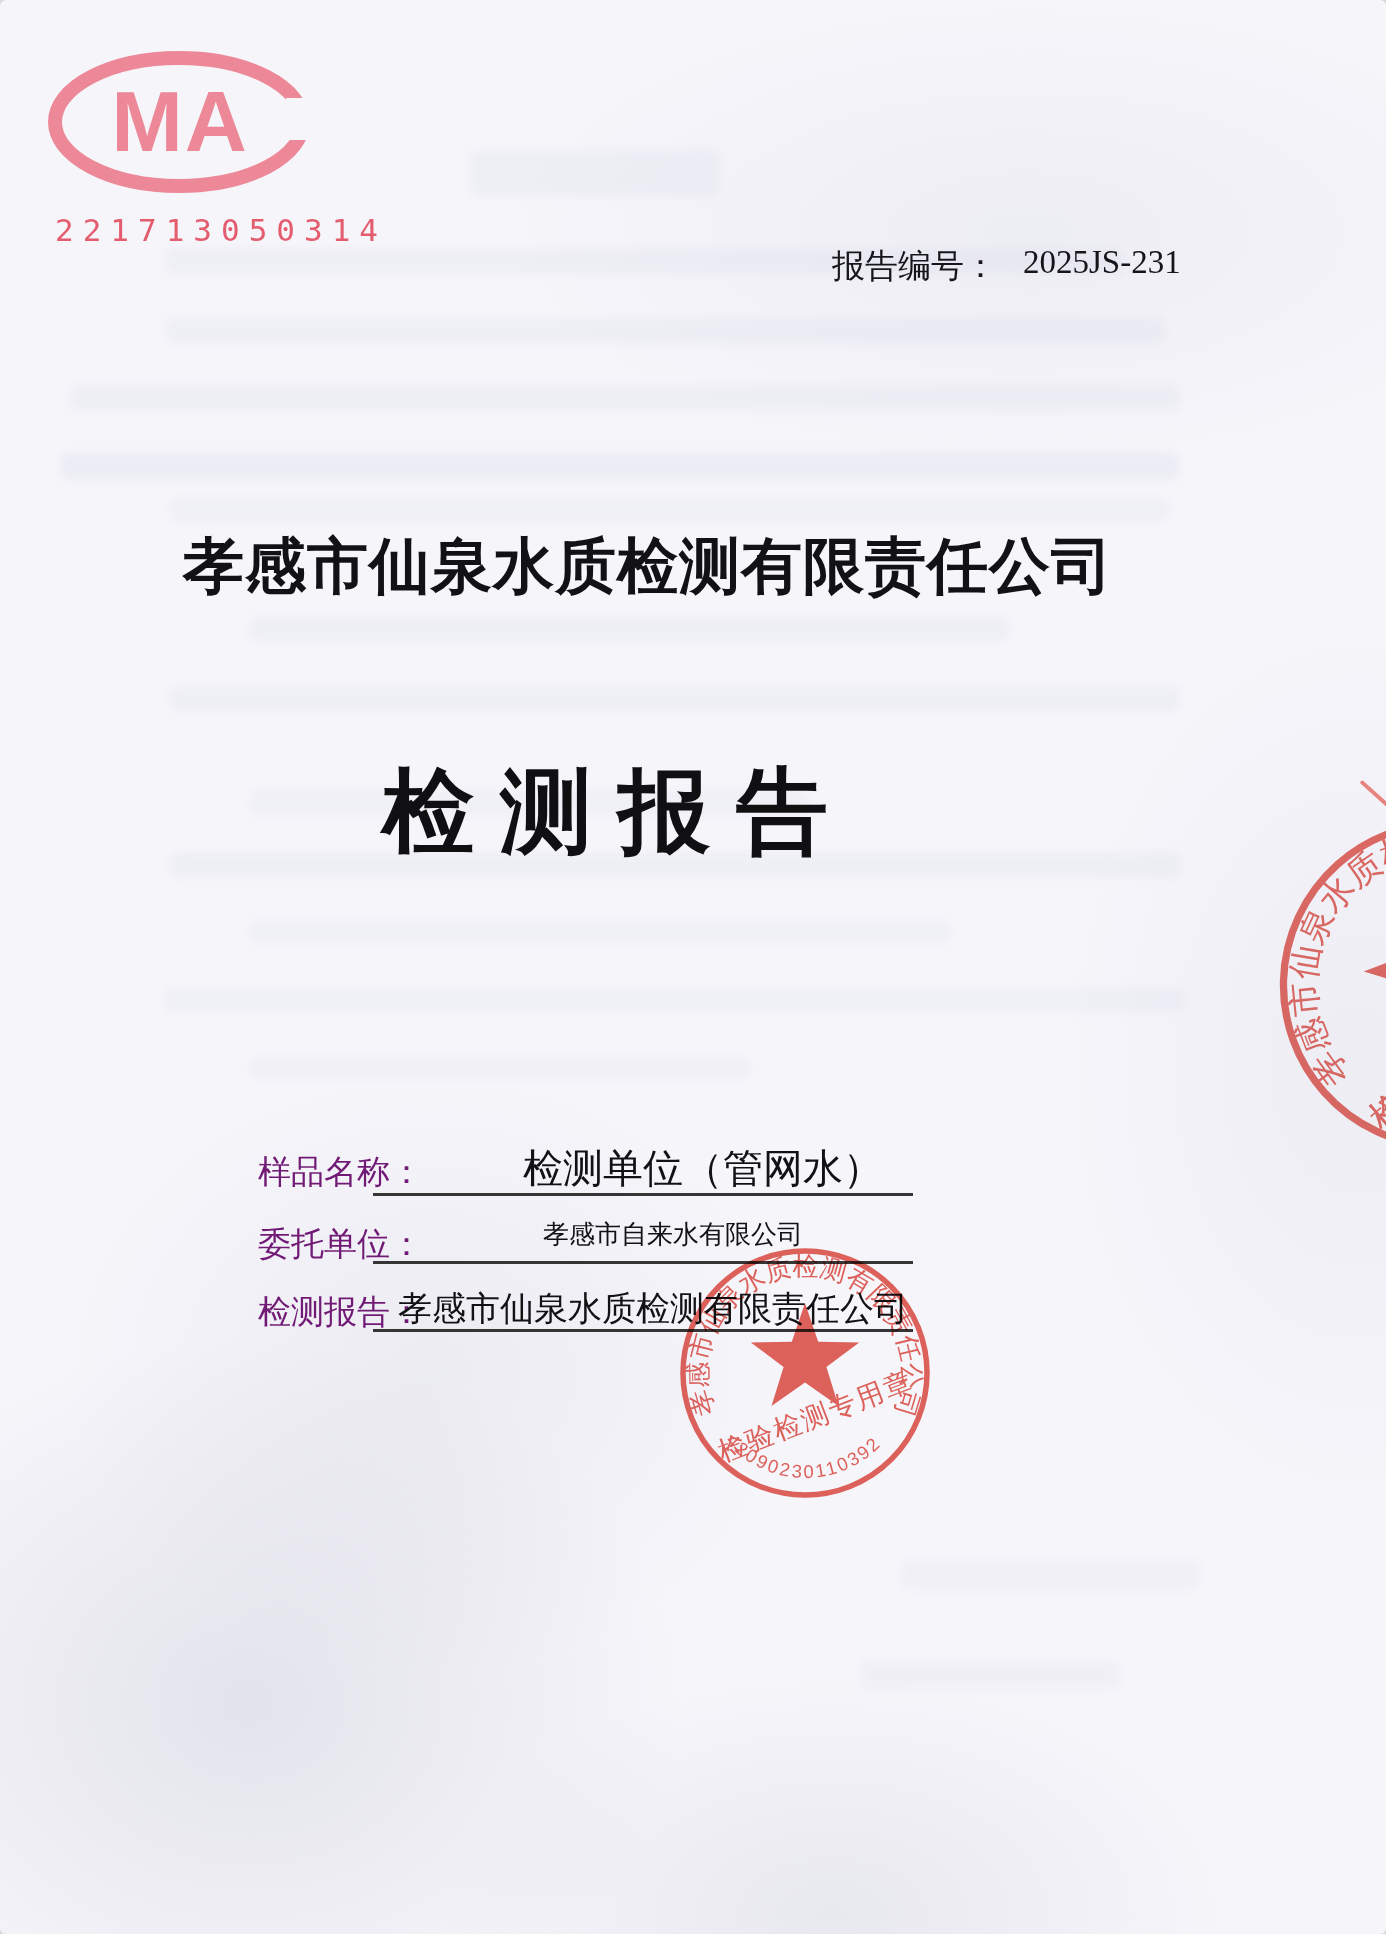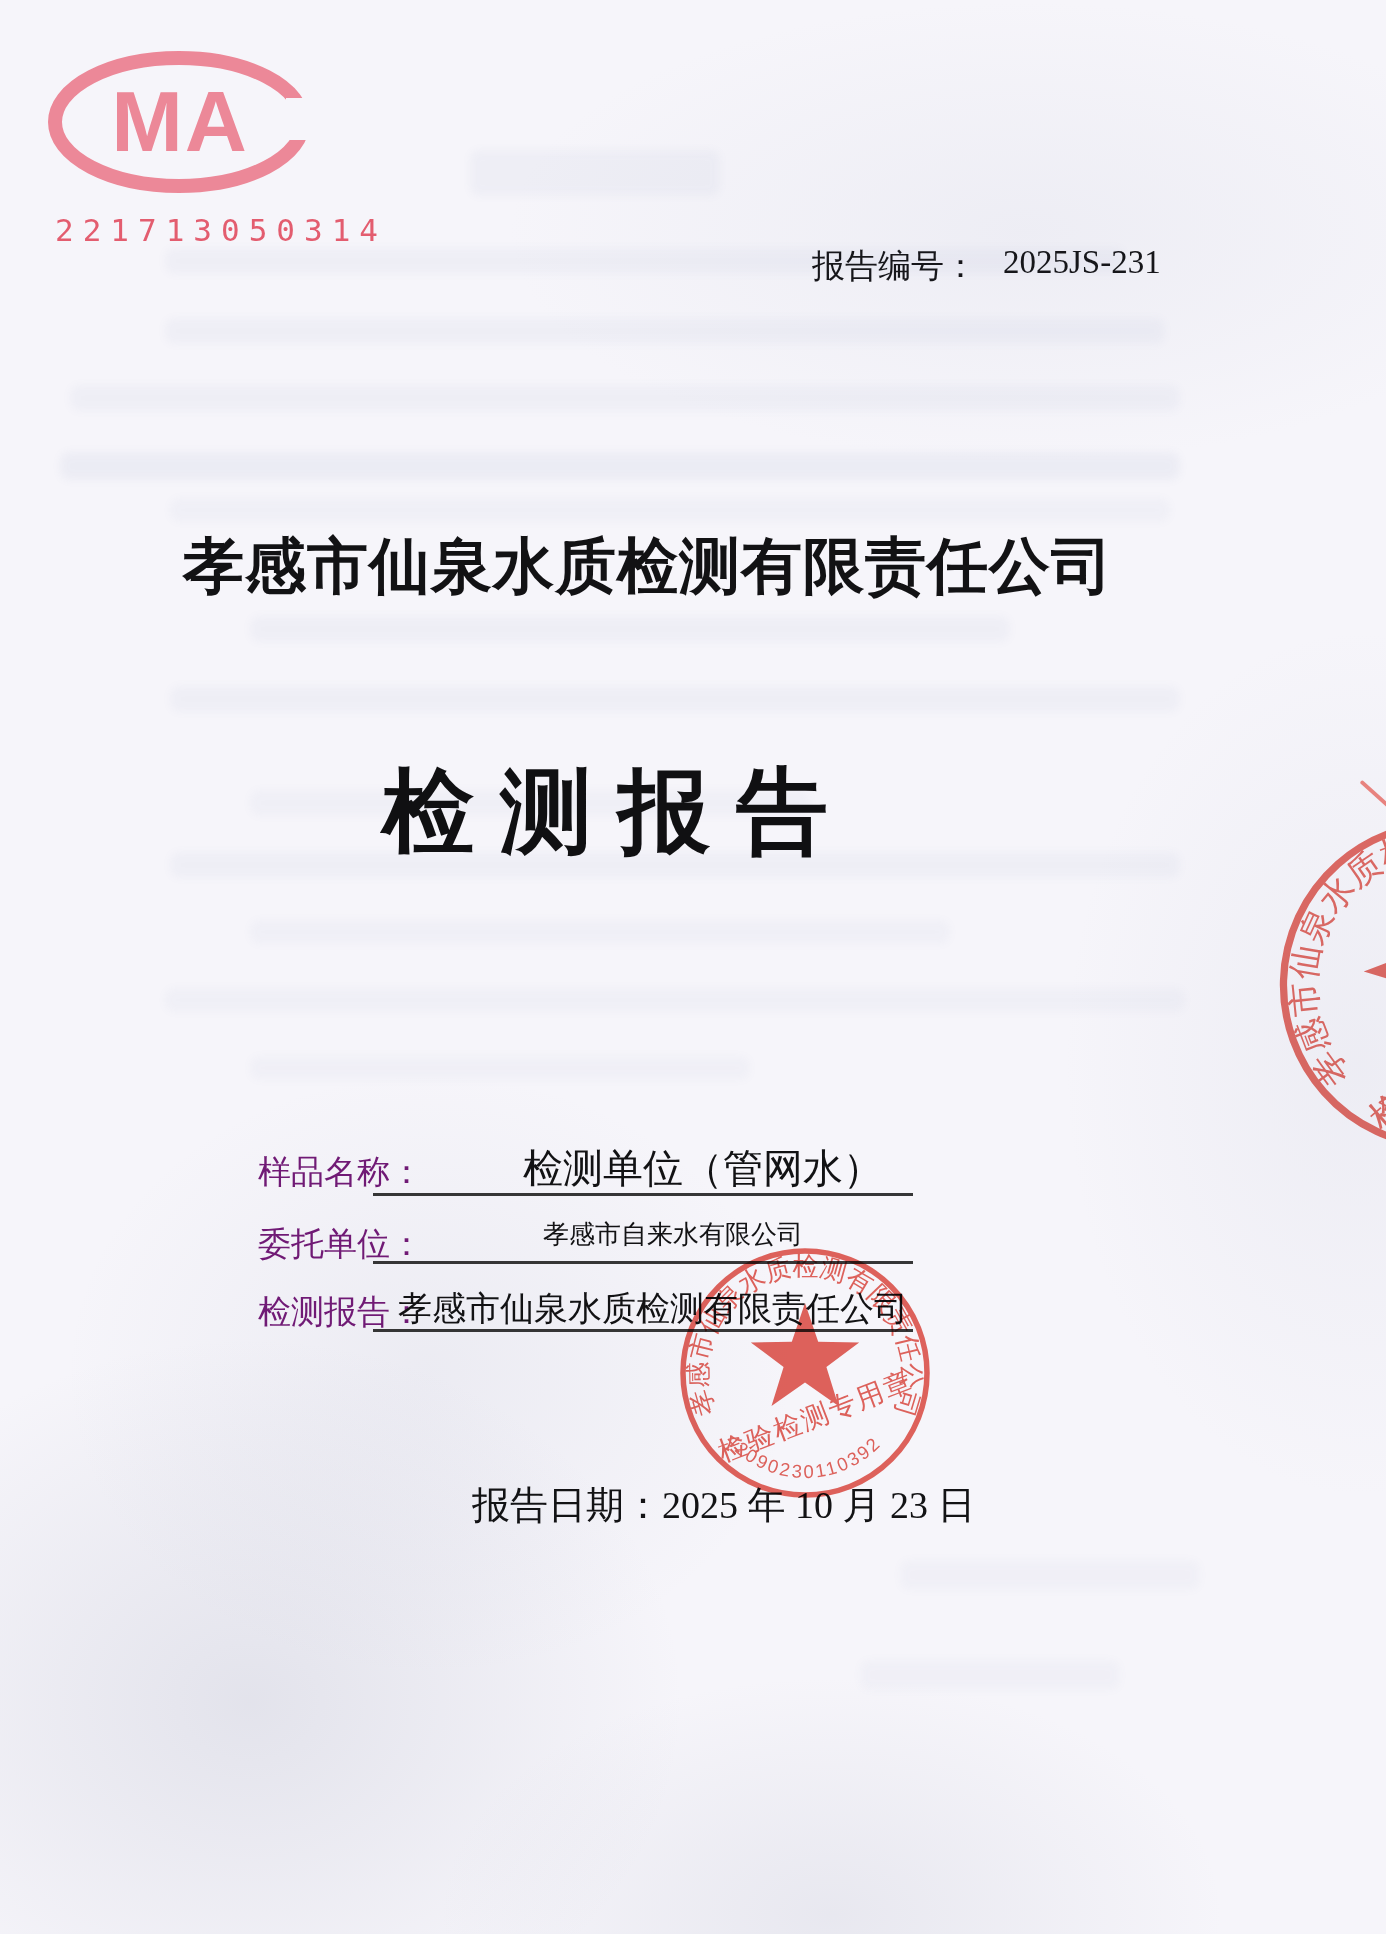--- a/index.html
+++ b/index.html
@@ -4,20 +4,21 @@
 <style>
   html,body{margin:0;padding:0;background:#d8d8dc;}
   .page{
     position:relative;
     width:1386px;height:1934px;
     margin:0 auto;
     background:#f6f5fa;
     overflow:hidden;
     font-family:"Liberation Sans",sans-serif;
     color:#1b1b1d;
+    border-radius:6px;
   }
   
   .shade{
     position:absolute;inset:0;pointer-events:none;
     background:
       radial-gradient(620px 520px at 18% 88%, rgba(150,155,178,.20), transparent 70%),
       radial-gradient(520px 430px at 31% 71%, rgba(160,165,188,.12), transparent 70%),
       radial-gradient(720px 320px at 74% 12%, rgba(206,209,224,.22), transparent 72%),
       radial-gradient(420px 620px at 98% 55%, rgba(190,193,212,.16), transparent 70%),
       radial-gradient(560px 340px at 60% 99%, rgba(168,172,192,.18), transparent 70%);
@@ -27,21 +28,21 @@
     position:absolute;background:#6f7fae;border-radius:9px;
     filter:blur(4px);pointer-events:none;
   }
   .cma-wrap{position:absolute;left:42px;top:48px;width:270px;height:148px;opacity:.92;}
   .cma-number{
     position:absolute;left:55px;top:212px;
     font-family:"DejaVu Sans Mono",monospace;
     font-size:31px;letter-spacing:9px;color:#e25568;opacity:.95;white-space:nowrap;
   }
   .report-no{
-    position:absolute;left:812px;top:244px;display:flex;gap:26px;
+    position:absolute;left:832px;top:244px;display:flex;gap:26px;
     font-family:"Liberation Serif",serif;font-size:33px;color:#16161a;white-space:nowrap;
   }
   .company-title{
     position:absolute;left:183px;top:526px;
     font-family:"Liberation Sans",sans-serif;font-weight:700;
     font-size:61px;letter-spacing:1px;color:#121214;white-space:nowrap;
   }
   .doc-title{
     position:absolute;left:382px;top:750px;
     font-family:Liberation Sans, sans-serif;font-weight:600;
@@ -118,21 +119,20 @@
   <div class="underline" style="top:1193px"></div>
 
   <div class="field-label" style="top:1222px">委托单位：</div>
   <div class="field-value" style="left:403px;top:1217px;font-size:26px">孝感市自来水有限公司</div>
   <div class="underline" style="top:1261px"></div>
 
   <div class="field-label" style="top:1290px">检测报告：</div>
   <div class="field-value" style="left:383px;top:1286px;font-size:34px">孝感市仙泉水质检测有限责任公司</div>
   <div class="underline" style="top:1329px"></div>
 
-  <div class="date-line">报告日期：2025 年 10 月 23 日</div>
 
   <div class="stamp-main">
     <svg width="290" height="290" viewBox="0 0 290 290">
       <defs>
         <path id="arcTopM" d="M 145 243 A 98 98 0 1 1 145 47 A 98 98 0 1 1 145 243"></path>
         <path id="arcBotM" d="M 40 145 A 105 105 0 0 0 250 145"></path>
       </defs>
       <circle cx="145" cy="145" r="122" fill="none" stroke="#e2544b" stroke-width="5.5"></circle>
       <polygon fill="#e2544b" points="145,75 158.2,113.8 199.2,114.4 166.4,139 178.5,178.1 145,154.5 111.5,178.1 123.6,139 90.8,114.4 131.8,113.8"></polygon>
       <text font-size="26" fill="#e2544b">

